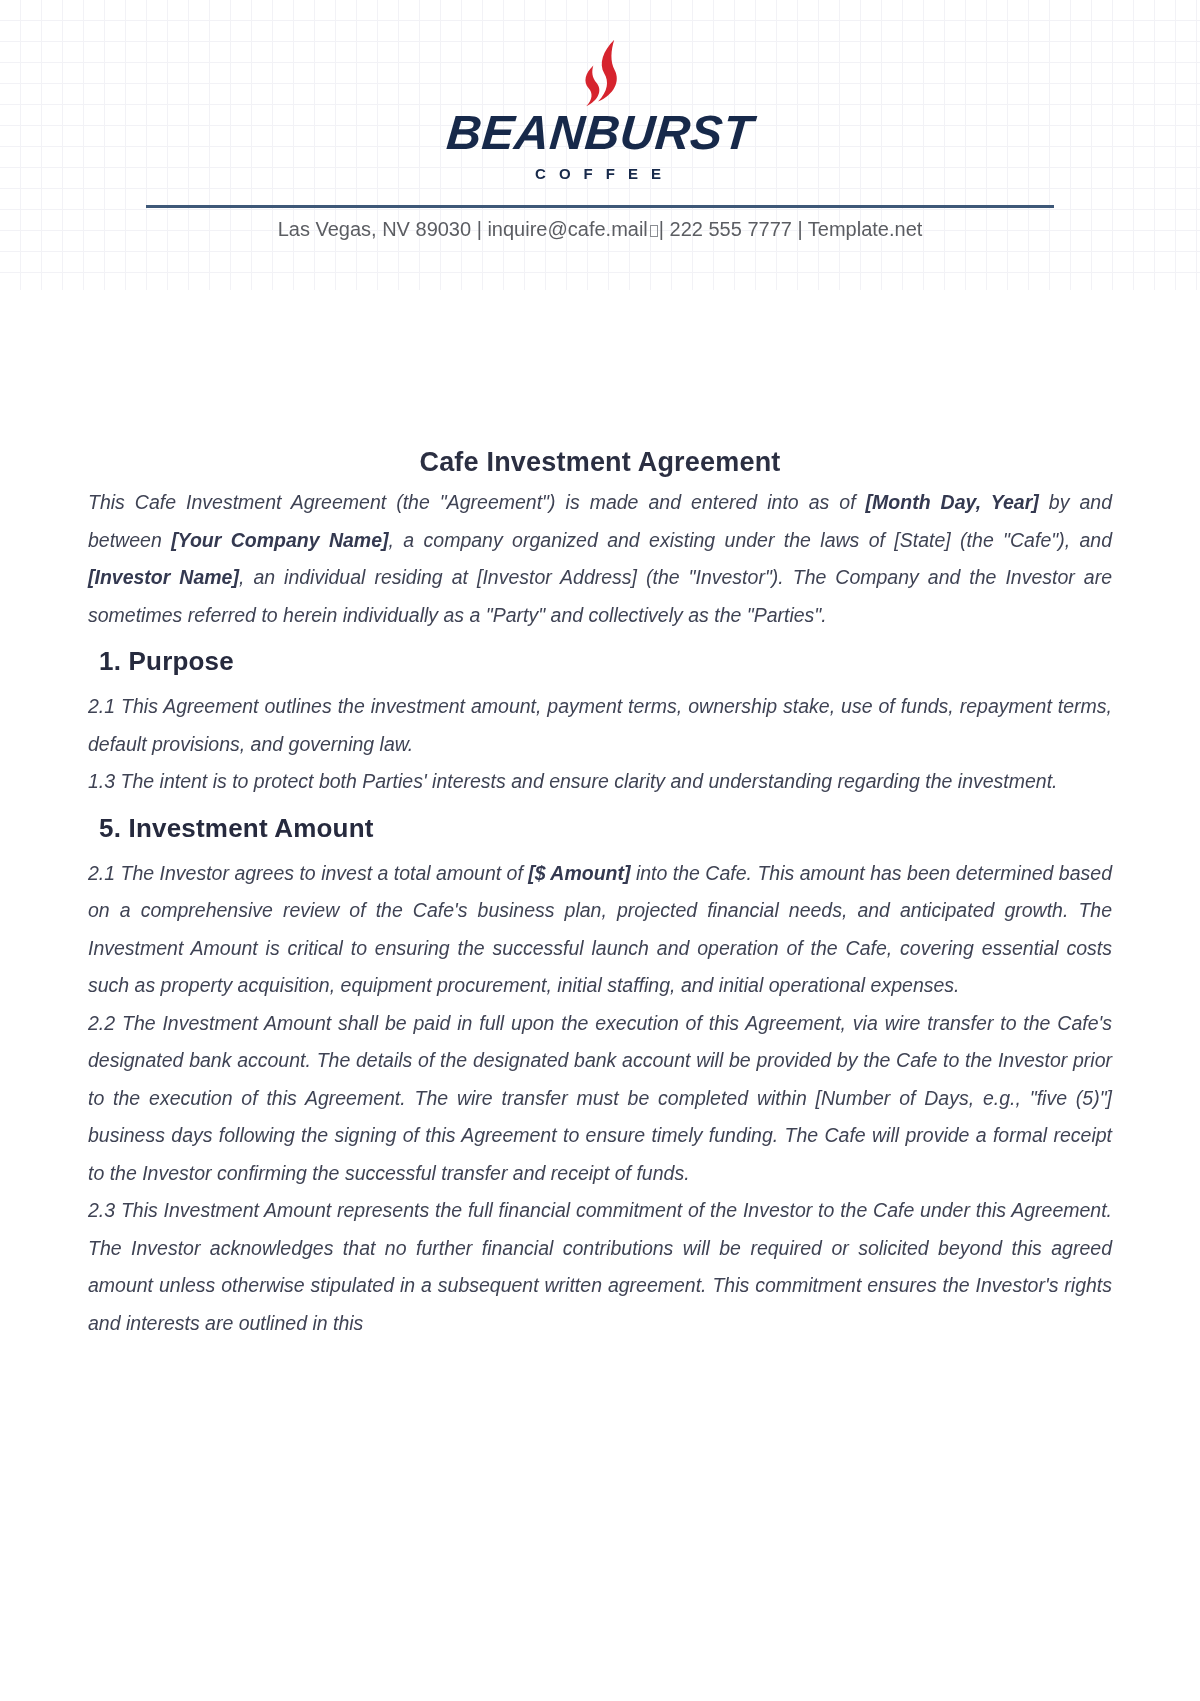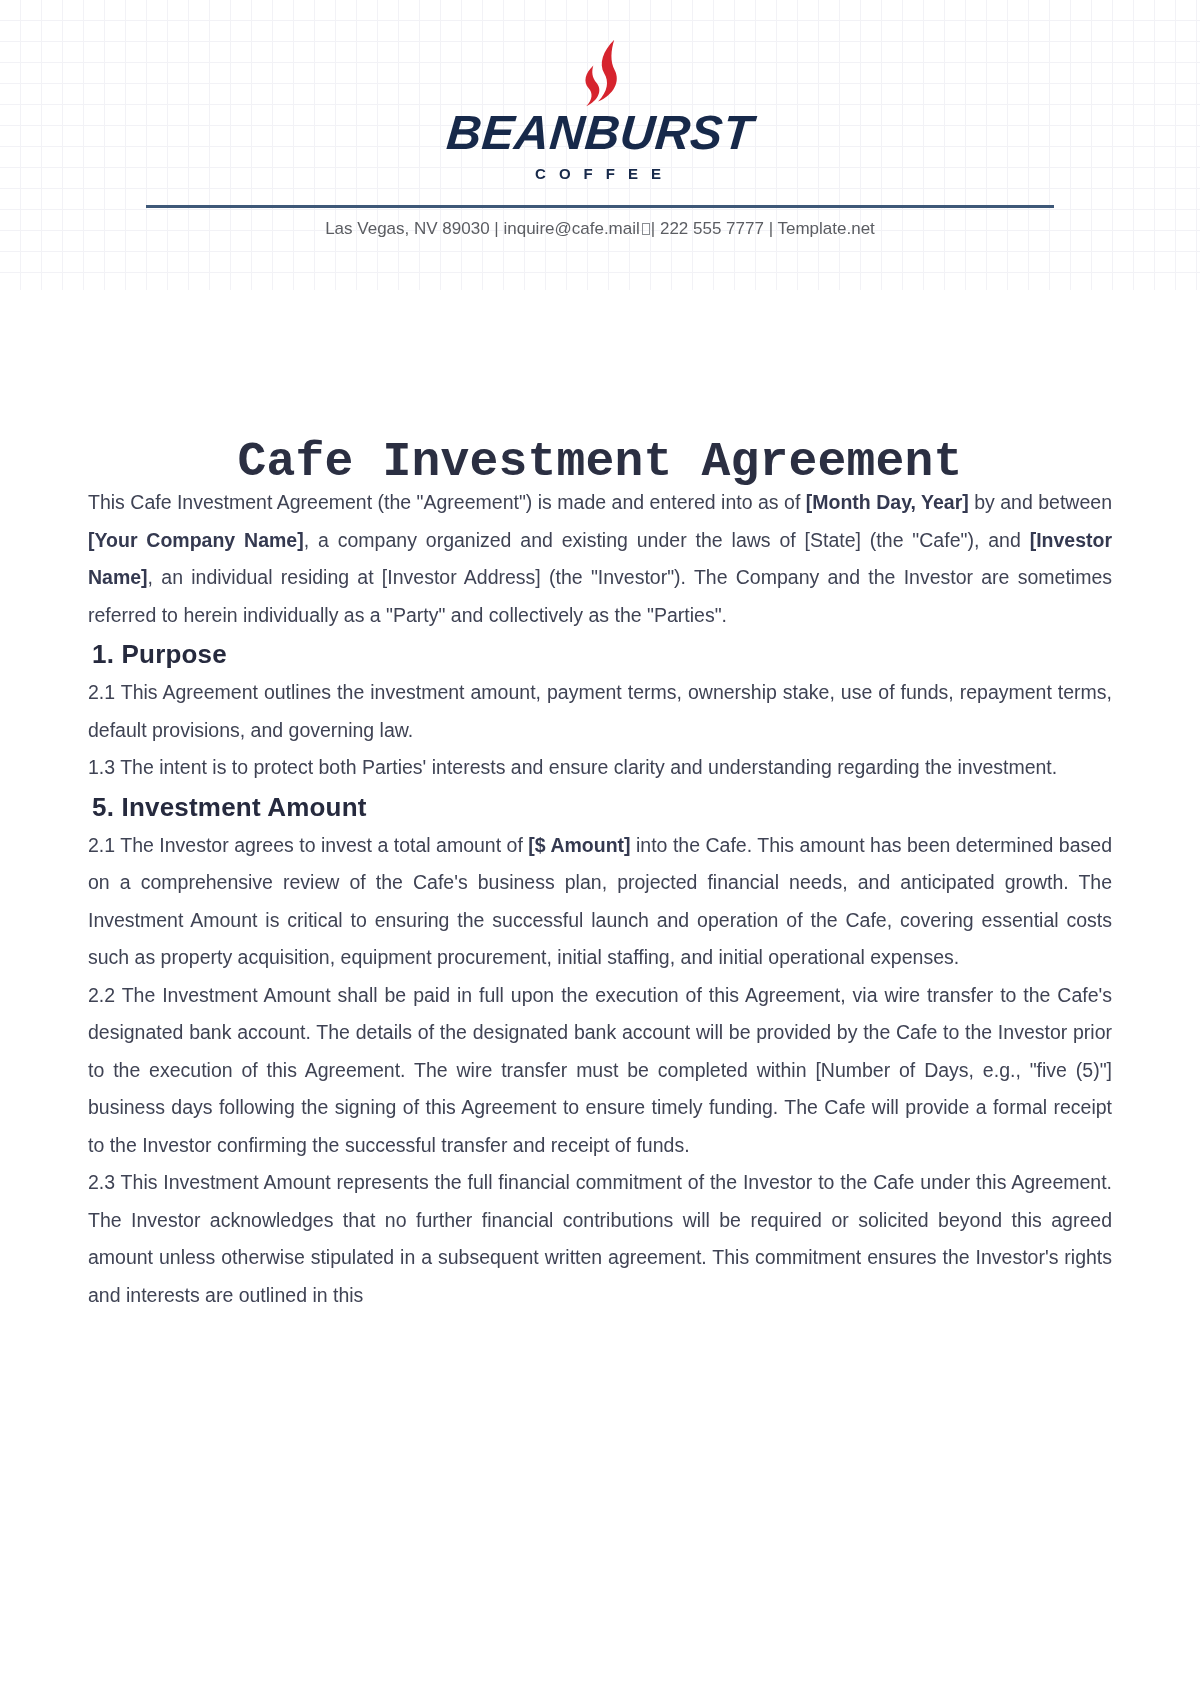--- a/index.html
+++ b/index.html
@@ -44,61 +44,61 @@
     color: #17294a;
     margin-top: 7px;
   }
   .header-rule {
     width: 908px;
     height: 3px;
     background: #3e5878;
     margin: 23px auto 9px auto;
   }
   .contact {
-    font-size: 17px;
+    font-size: 20px;
     color: #5b5d62;
     line-height: 24px;
   }
   .tofu {
     display: inline-block;
     width: 8px;
     height: 12px;
     border: 1.5px solid #8a8d92;
     margin: 0 1px 0 2px;
     vertical-align: -1px;
   }
 
   
   .page-body {
     padding: 0 88px;
     color: #3f4354;
   }
   .doc-title {
     margin: 150px 0 0 0;
     text-align: center;
-    font-size: 48px;
+    font-size: 27px;
     line-height: 44px;
     font-weight: 800;
     color: #2b2f42;
     letter-spacing: 0.2px;
-    font-family: Liberation Mono, monospace;
   }
   p.doc-par {
     font-size: 19.5px;
     line-height: 37.5px;
     text-align: justify;
     margin: 0;
+    font-style: italic;
   }
   p.doc-par strong { font-weight: 700; color: #343950; }
   h2.sec-heading {
     font-size: 26px;
     line-height: 32px;
     font-weight: 800;
     color: #262a3e;
-    margin: 4px;
+    margin: 11px;
     letter-spacing: 0.2px;
   }
   
   .mt-intro { margin-top: 13px; }
   .mt-h1    { margin-top: 46px; }
   .mt-p11   { margin-top: 24px; }
   .mt-p12   { margin-top: 9px; }
   .mt-p13   { margin-top: 7px; }
   .mt-h2    { margin-top: 54px; }
   .mt-p21   { margin-top: 28px; }

